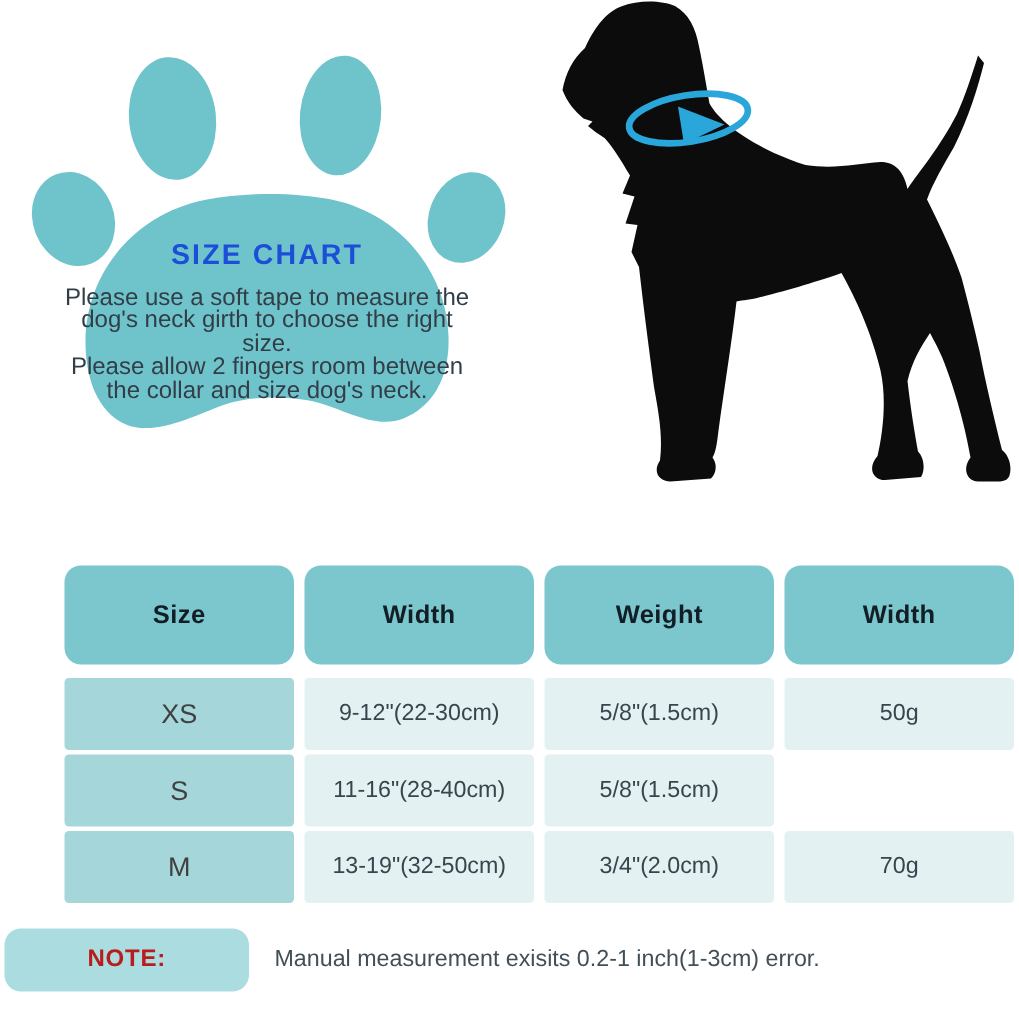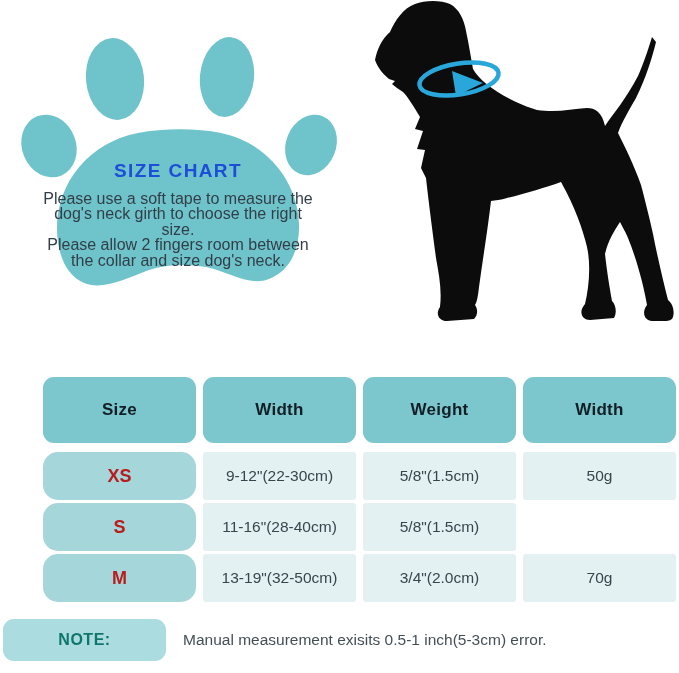--- a/index.html
+++ b/index.html
@@ -22,34 +22,34 @@
   
   .size-table { position:absolute; left:3px; top:377px; width:673px; }
   .trow { display:grid; grid-template-columns:repeat(4,1fr); column-gap:7px; margin-bottom:3px;padding-left:40px; }
   .thead { margin-bottom:9px; }
   .th {
     height:66px; background:#7cc6cd; border-radius:11px;
     display:flex; align-items:center; justify-content:center;
     font-weight:bold; font-size:17px; color:#121e26; letter-spacing:0.3px;
   }
   .size-cell {
-    height:48px; background:#a4d6da; border-radius:15px;
+    height:48px; background:#a4d6da; border-radius:3px;
     display:flex; align-items:center; justify-content:center;
-    font-size:18px; color:#b91c1c;font-weight:bold;
+    font-size:18px; color:#404040;
   }
   .data-cell {
     height:48px; background:#e3f1f3; border-radius:3px;
     display:flex; align-items:center; justify-content:center;
     font-size:15.5px; color:#39454d;
   }
   .note-row { display:grid; grid-template-columns:repeat(4,1fr); column-gap:7px; margin-top:17px; }
   .note-label {
     height:42px; background:#abdce0; border-radius:11px;
     display:flex; align-items:center; justify-content:center;
-    font-weight:bold; font-size:16px; letter-spacing:0.5px; color:#0f766e;
+    font-weight:bold; font-size:16px; letter-spacing:0.5px; color:#b91c1c;
   }
   .note-text {
     grid-column:2 / 5; display:flex; align-items:center; padding-left:10px;
     font-size:15.5px; color:#434f57;
   }
 </style>
 </head>
 <body>
 
 <div class="screenshot">
@@ -123,17 +123,17 @@
       <div class="data-cell">5/8"(1.5cm)</div>
     </div>
     <div class="trow">
       <div class="size-cell">M</div>
       <div class="data-cell">13-19"(32-50cm)</div>
       <div class="data-cell">3/4"(2.0cm)</div>
       <div class="data-cell">70g</div>
     </div>
     <div class="note-row">
       <div class="note-label">NOTE:</div>
-      <div class="note-text">Manual measurement exisits 0.5-1 inch(5-3cm) error.</div>
+      <div class="note-text">Manual measurement exisits 0.2-1 inch(1-3cm) error.</div>
     </div>
   </div>
 
 </div>
 
 </body></html>

